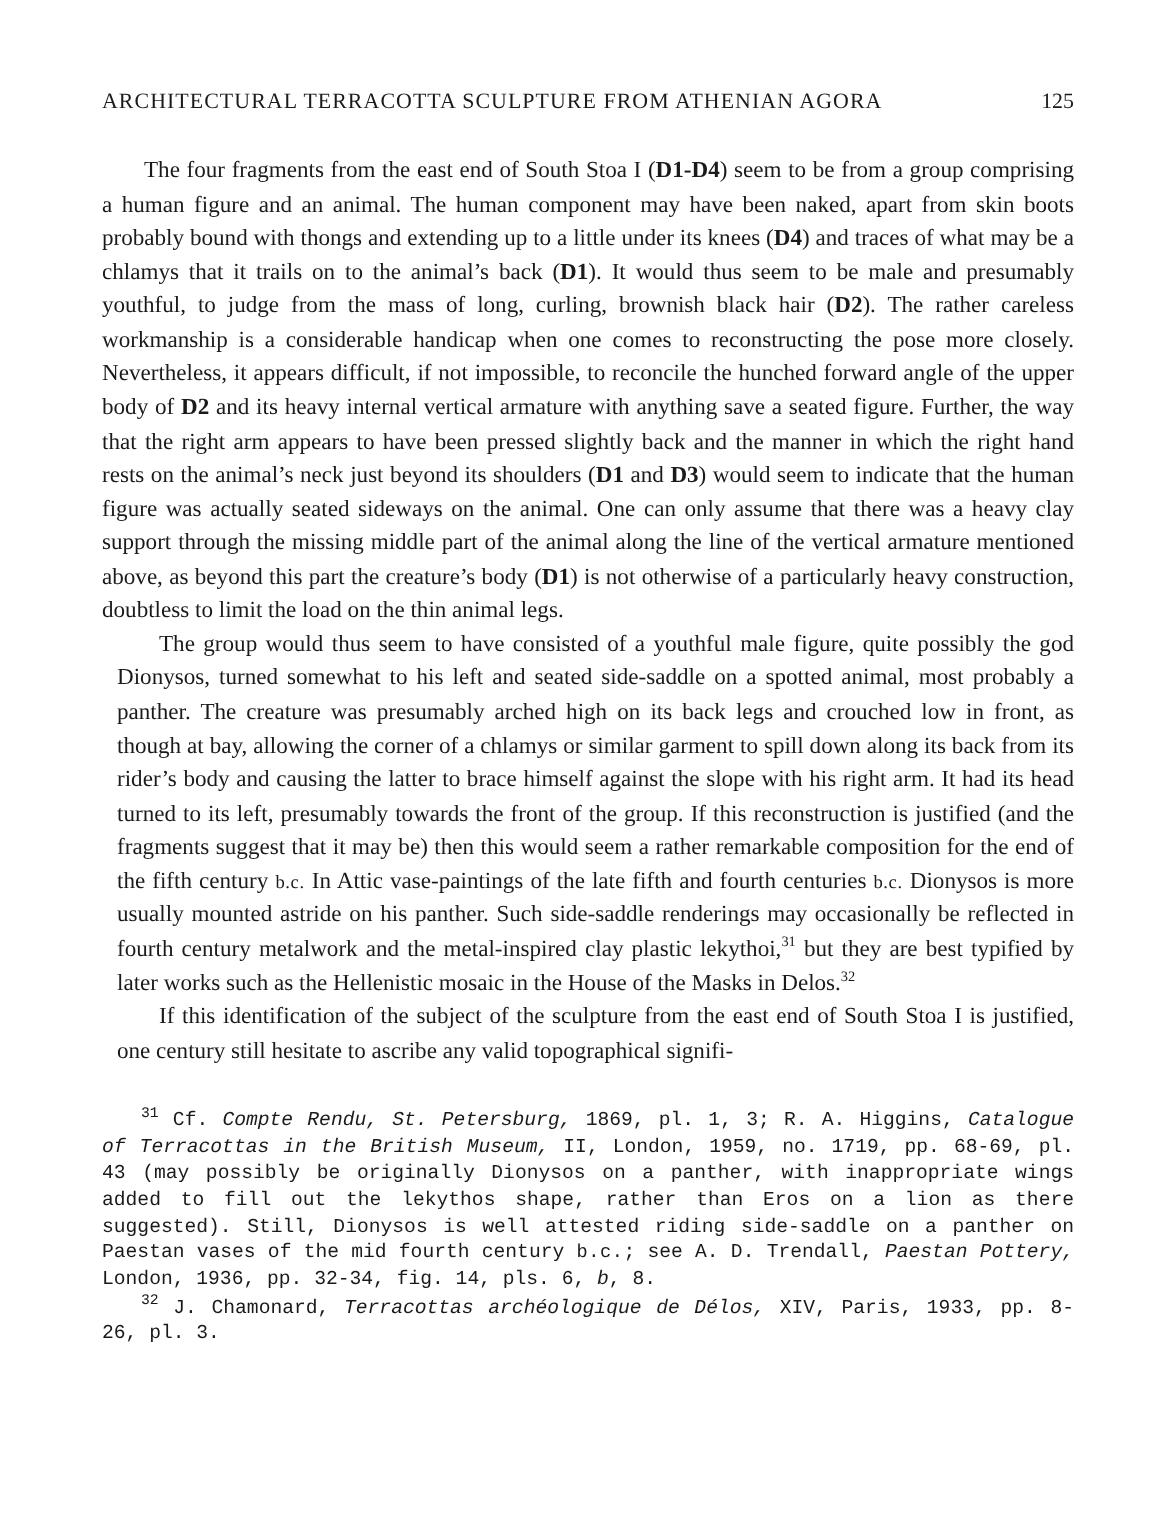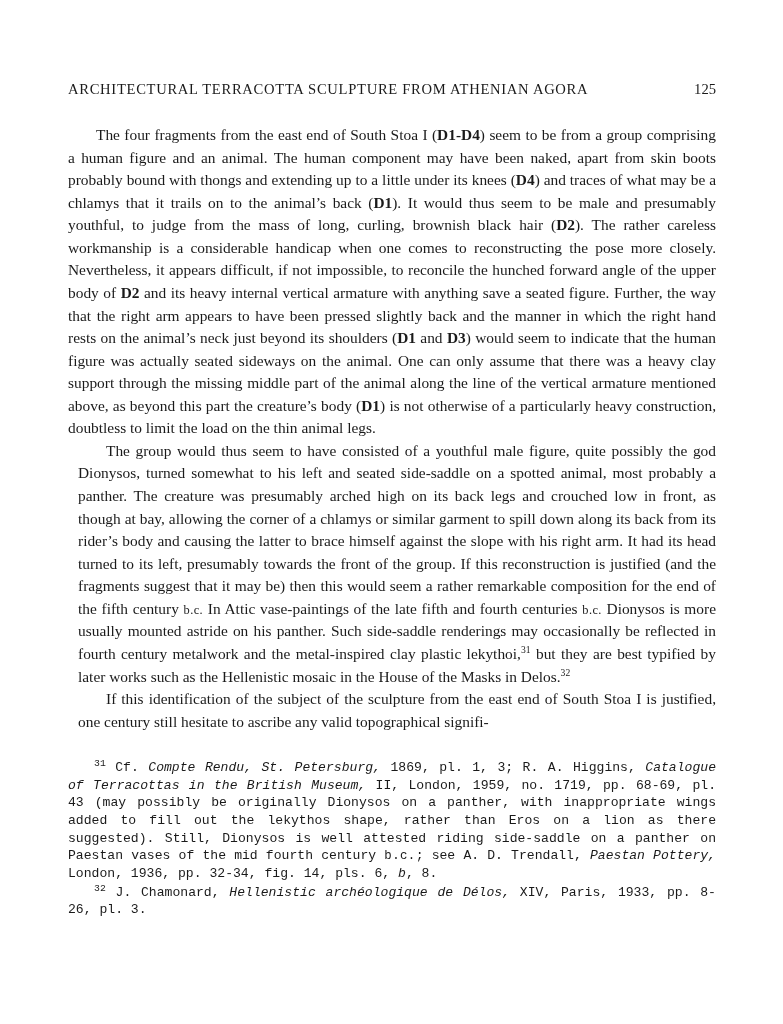--- a/index.html
+++ b/index.html
@@ -30,21 +30,20 @@
     width: 648px;
   }
   .running-head {
     display: flex;
     align-items: baseline;
     justify-content: space-between;
     font-size: 14.6px;
     letter-spacing: 0.45px;
     margin-bottom: 26px;
     white-space: nowrap;
-    margin-top: 21px;
   }
   .running-head .rh-title {
     font-variant: small-caps;
     text-transform: uppercase;
     letter-spacing: 0.7px;
   }
   .running-head .rh-page {
     font-weight: normal;
     font-size: 14.6px;
     letter-spacing: 0;
@@ -110,17 +109,17 @@
 
     <p class="body-par"><span>The four fragments from the east end of South Stoa I (</span><b class="ref">D1-D4</b><span>) seem to be from a group comprising a human figure and an animal. The human component may have been naked, apart from skin boots probably bound with thongs and extending up to a little under its knees (</span><b class="ref">D4</b><span>) and traces of what may be a chlamys that it trails on to the animal’s back (</span><b class="ref">D1</b><span>). It would thus seem to be male and presumably youthful, to judge from the mass of long, curling, brownish black hair (</span><b class="ref">D2</b><span>). The rather careless workmanship is a considerable handicap when one comes to reconstructing the pose more closely. Nevertheless, it appears difficult, if not impossible, to reconcile the hunched forward angle of the upper body of </span><b class="ref">D2</b><span> and its heavy internal vertical armature with anything save a seated figure. Further, the way that the right arm appears to have been pressed slightly back and the manner in which the right hand rests on the animal’s neck just beyond its shoulders (</span><b class="ref">D1</b><span> and </span><b class="ref">D3</b><span>) would seem to indicate that the human figure was actually seated sideways on the animal. One can only assume that there was a heavy clay support through the missing middle part of the animal along the line of the vertical armature mentioned above, as beyond this part the creature’s body (</span><b class="ref">D1</b><span>) is not otherwise of a particularly heavy construction, doubtless to limit the load on the thin animal legs.</span></p>
 
     <p class="body-par"><span>The group would thus seem to have consisted of a youthful male figure, quite possibly the god Dionysos, turned somewhat to his left and seated side-saddle on a spotted animal, most probably a panther. The creature was presumably arched high on its back legs and crouched low in front, as though at bay, allowing the corner of a chlamys or similar garment to spill down along its back from its rider’s body and causing the latter to brace himself against the slope with his right arm. It had its head turned to its left, presumably towards the front of the group. If this reconstruction is justified (and the fragments suggest that it may be) then this would seem a rather remarkable composition for the end of the fifth century </span><span class="sc">b.c.</span><span> In Attic vase-paintings of the late fifth and fourth centuries </span><span class="sc">b.c.</span><span> Dionysos is more usually mounted astride on his panther. Such side-saddle renderings may occasionally be reflected in fourth century metalwork and the metal-inspired clay plastic lekythoi,</span><sup class="fn">31</sup><span> but they are best typified by later works such as the Hellenistic mosaic in the House of the Masks in Delos.</span><sup class="fn">32</sup></p>
 
     <p class="body-par"><span>If this identification of the subject of the sculpture from the east end of South Stoa I is justified, one century still hesitate to ascribe any valid topographical signifi-</span></p>
 
     <div class="footnotes">
       <p><span class="fn-num">31</span><span> Cf. </span><i>Compte Rendu, St. Petersburg,</i><span> 1869, pl. 1, 3; R. A. Higgins, </span><i>Catalogue of Terracottas in the British Museum,</i><span> II, London, 1959, no. 1719, pp. 68-69, pl. 43 (may possibly be originally Dionysos on a panther, with inappropriate wings added to fill out the lekythos shape, rather than Eros on a lion as there suggested). Still, Dionysos is well attested riding side-saddle on a panther on Paestan vases of the mid fourth century </span><span class="sc">b.c.</span><span>; see A. D. Trendall, </span><i>Paestan Pottery,</i><span> London, 1936, pp. 32-34, fig. 14, pls. 6, </span><i>b</i><span>, 8.</span></p>
 
-      <p><span class="fn-num">32</span><span> J. Chamonard, </span><i>Hellenistic archéologique de Délos,</i><span> XIV, Paris, 1933, pp. 8-26, pl. 3.</span></p>
+      <p><span class="fn-num">32</span><span> J. Chamonard, </span><i>Terracottas archéologique de Délos,</i><span> XIV, Paris, 1933, pp. 8-26, pl. 3.</span></p>
     </div>
 
   </div>
 </div>
 
 </body></html>

